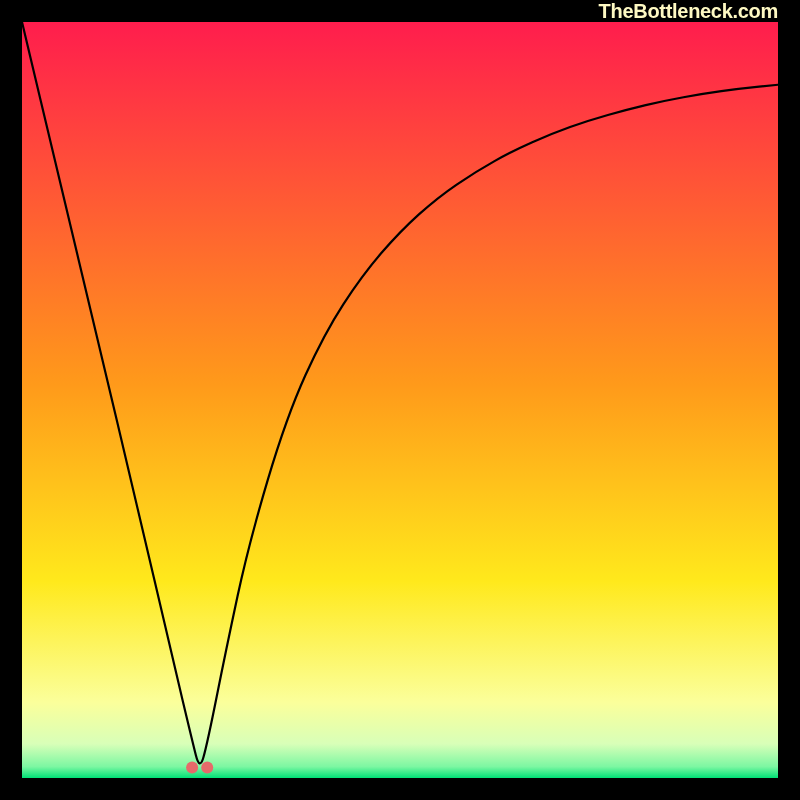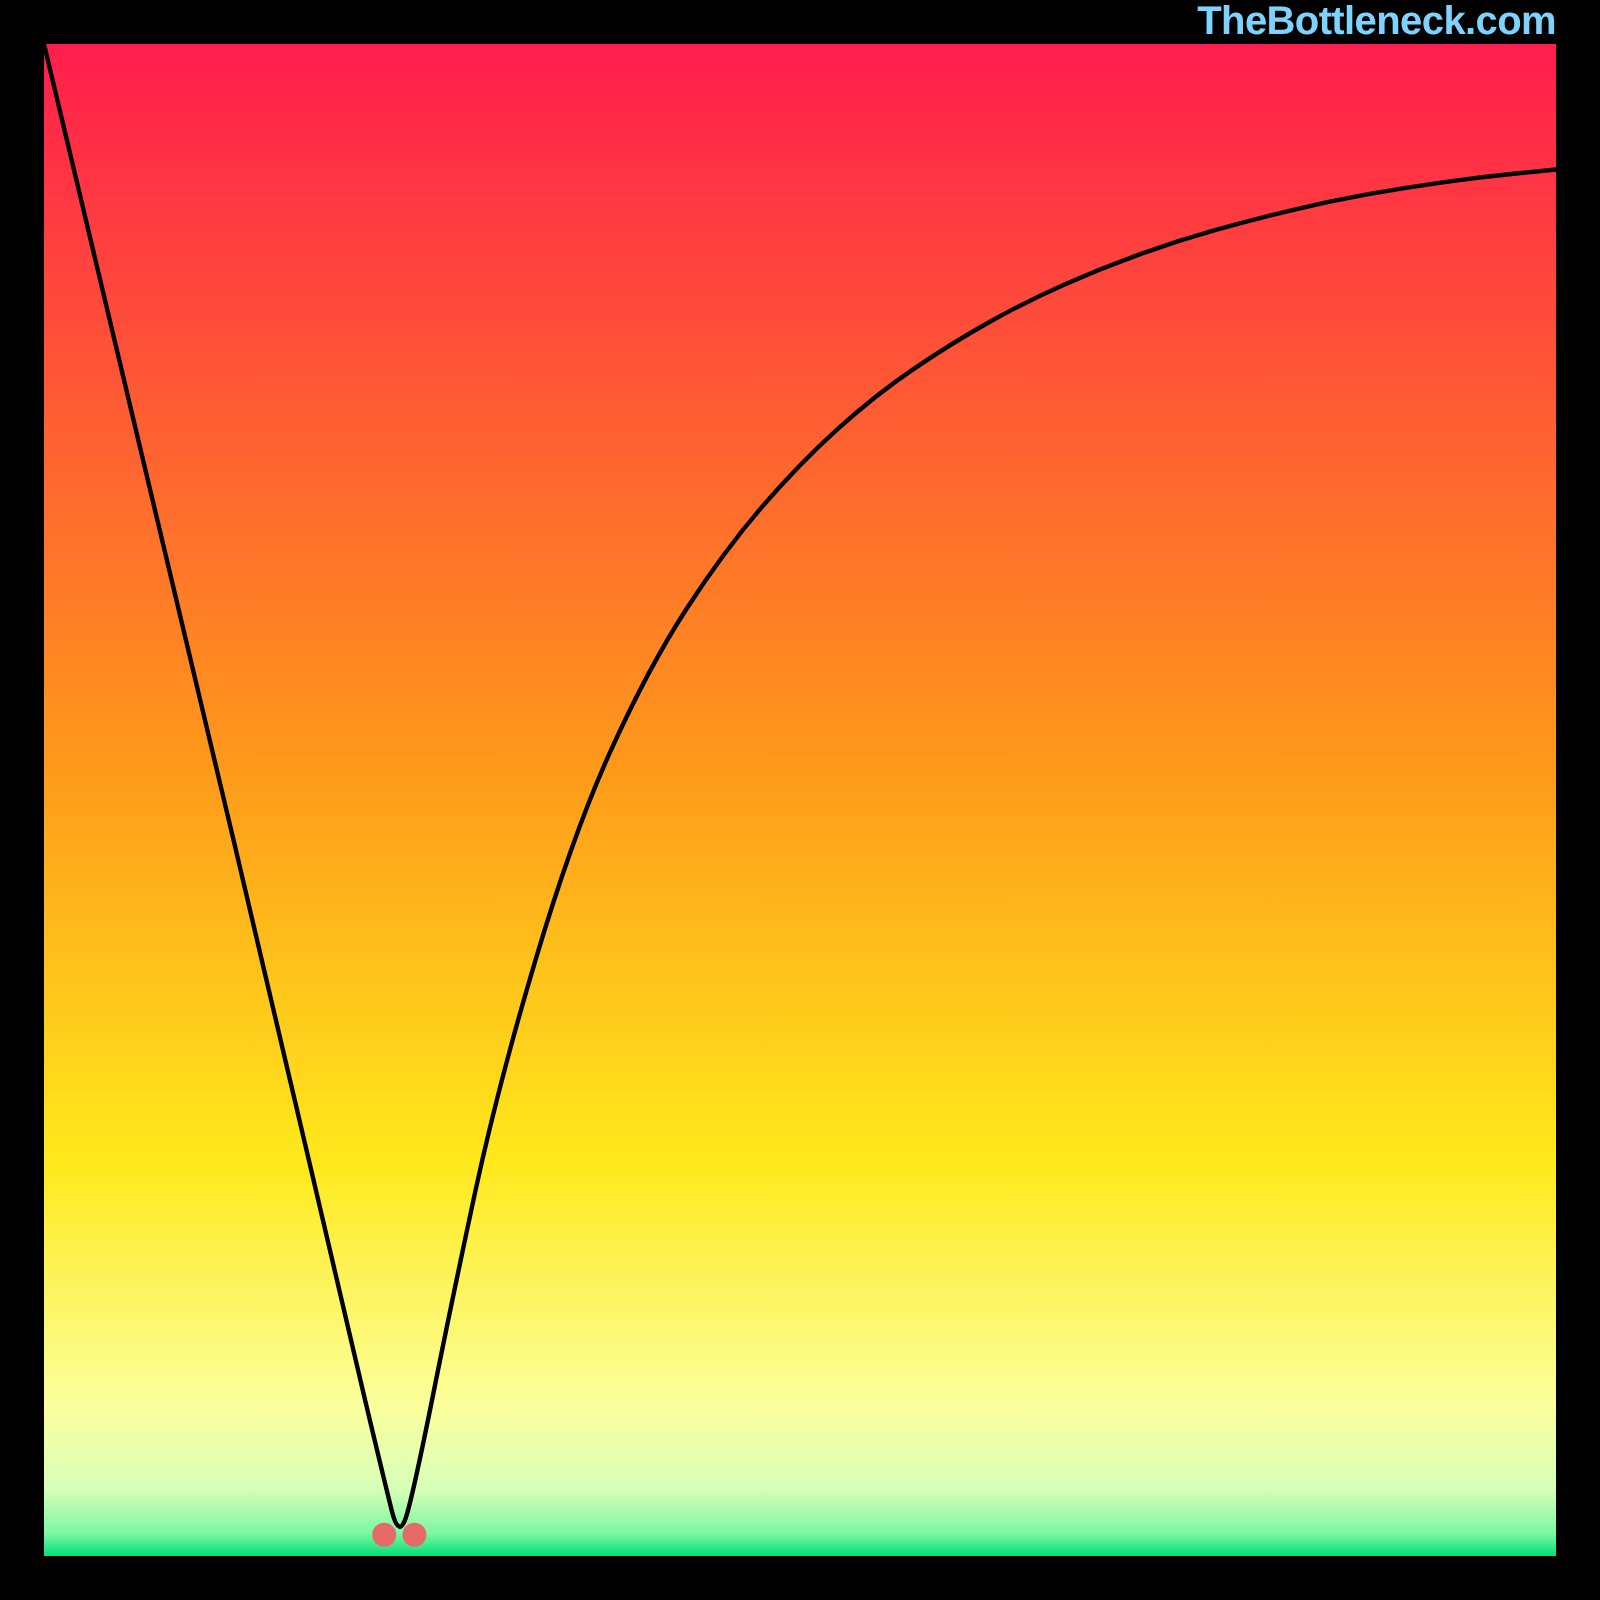--- a/index.html
+++ b/index.html
@@ -38,21 +38,21 @@
     height: 756px;
     pointer-events: none;
   }
   #watermark {
     position: absolute;
     top: 0;
     right: 22px;
     font-family: Arial, Helvetica, sans-serif;
     font-size: 20px;
     font-weight: 600;
-    color: #7dd3fc;
+    color: #fef9c3;
     letter-spacing: -0.3px;
     user-select: none;
   }
 </style>
 </head>
 <body>
 
 <div id="container">
   <div id="watermark">TheBottleneck.com</div>
 

